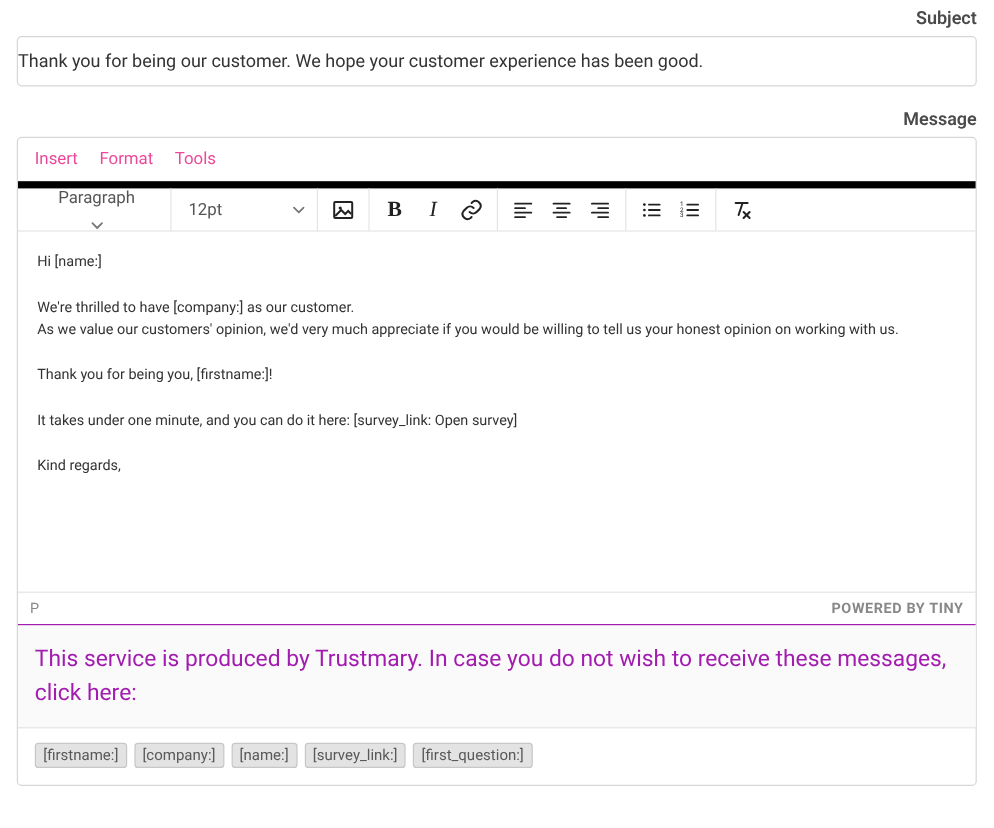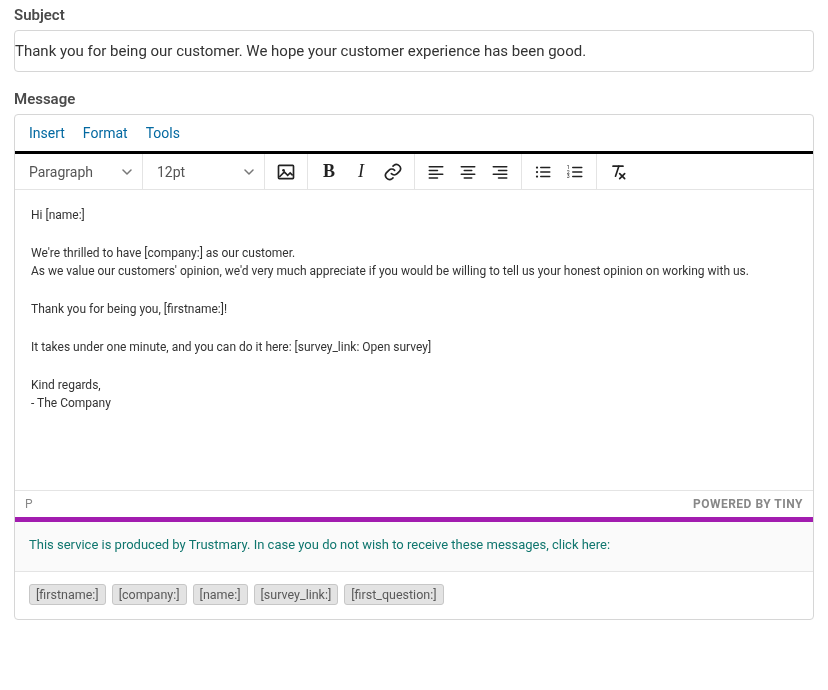--- a/index.html
+++ b/index.html
@@ -10,20 +10,21 @@
     font-size: 14px;
     color: #333;
     background: #fff;
     width: 828px;
   }
   .field-label {
     font-weight: 600;
     color: #4a4a4a;
     margin-bottom: 6px;
     font-size: 15px;
+    text-align: right;
   }
   .subject-input {
     width: 100%;
     border: 1px solid #d6d6d6;
     border-radius: 4px;
     padding: 11px 0;
     font-size: 15px;
     color: #333;
     background: #fff;
     outline: none;
@@ -31,23 +32,23 @@
   }
   .gap { height: 18px; }
   .editor-container {
     border: 1px solid #d6d6d6;
     border-radius: 4px;
   }
   .menubar {
     display: flex;
     gap: 18px;
     padding: 10px 14px;
-    color: #0369a1;
+    color: #ec4899;
     font-size: 14px;
-    border-bottom: 3px solid #000000;
+    border-bottom: 6px solid #000000;
   }
   .menubar-item { cursor: pointer; }
   .toolbar {
     display: flex;
     align-items: stretch;
     border-bottom: 1px solid #e4e4e4;
     height: 36px;
   }
   .tool-group {
     display: flex;
@@ -61,21 +62,21 @@
     display: flex;
     align-items: center;
     justify-content: space-between;
     height: 36px;
     padding: 0 10px 0 14px;
     font-size: 14px;
     color: #555;
     cursor: pointer;
     border-right: 1px solid #e4e4e4;
   }
-  .dd1 { width: 128px; }
+  .dd1 { width: 128px; flex-direction: column; }
   .dd2 { width: 122px; }
   .chev {
     width: 10px; height: 10px;
     display: inline-block;
   }
   .chev svg { display:block; }
   .icon-btn {
     width: 30px;
     height: 30px;
     display: flex;
@@ -97,25 +98,25 @@
   .statusbar {
     display: flex;
     justify-content: space-between;
     align-items: center;
     border-top: 1px solid #e4e4e4;
     padding: 6px 10px;
     font-size: 12px;
     color: #888;
   }
   .disclaimer {
-    border-top: 5px solid #a21caf;
+    border-top: 1px solid #a21caf;
     background: #fafafa;
     padding: 14px 14px 16px 14px;
-    font-size: 13px;
-    color: #0f766e;
+    font-size: 19px;
+    color: #a21caf;
     line-height: 1.45;
   }
   .tokens-section {
     border-top: 1px solid #e4e4e4;
     padding: 12px 14px 14px 14px;
   }
   .tokens-title {
     font-weight: 600;
     color: #4a4a4a;
     font-size: 14px;
@@ -265,21 +266,20 @@
 
   </div>
 
   <div class="editor-body" contenteditable="true" style="">
     <p>Hi [name:]</p>
     <p class="tight">We're thrilled to have [company:] as our customer.</p>
     <p>As we value our customers' opinion, we'd very much appreciate if you would be willing to tell us your honest opinion on working with us.</p>
     <p>Thank you for being you, [firstname:]!</p>
     <p>It takes under one minute, and you can do it here: [survey_link: Open survey]</p>
     <p class="tight">Kind regards,</p>
-    <p>- The Company</p>
   </div>
 
   <div class="statusbar">
     <span>P</span>
     <span style="letter-spacing:0.5px;font-weight:bold;">POWERED BY TINY</span>
   </div>
 
   <div class="disclaimer">
     <div>This service is produced by Trustmary. In case you do not wish to receive these messages, click here:</div>
   </div>

